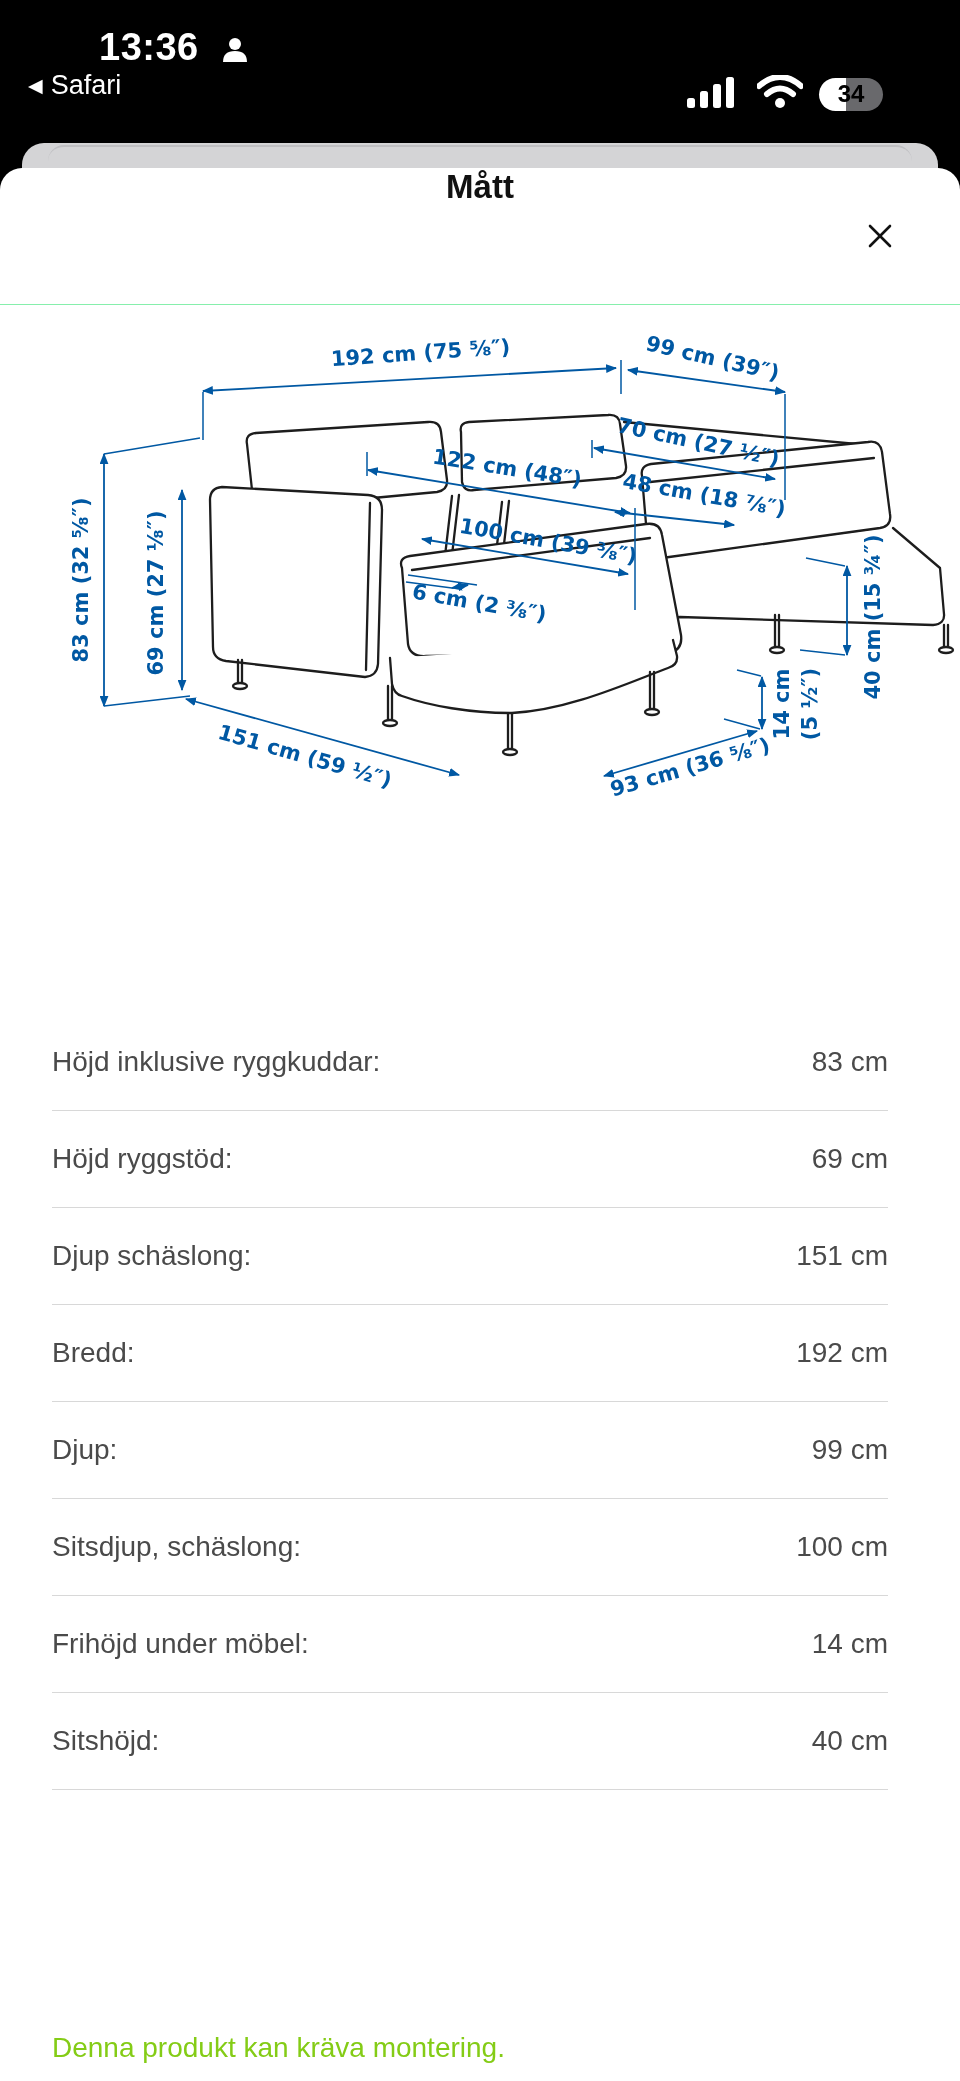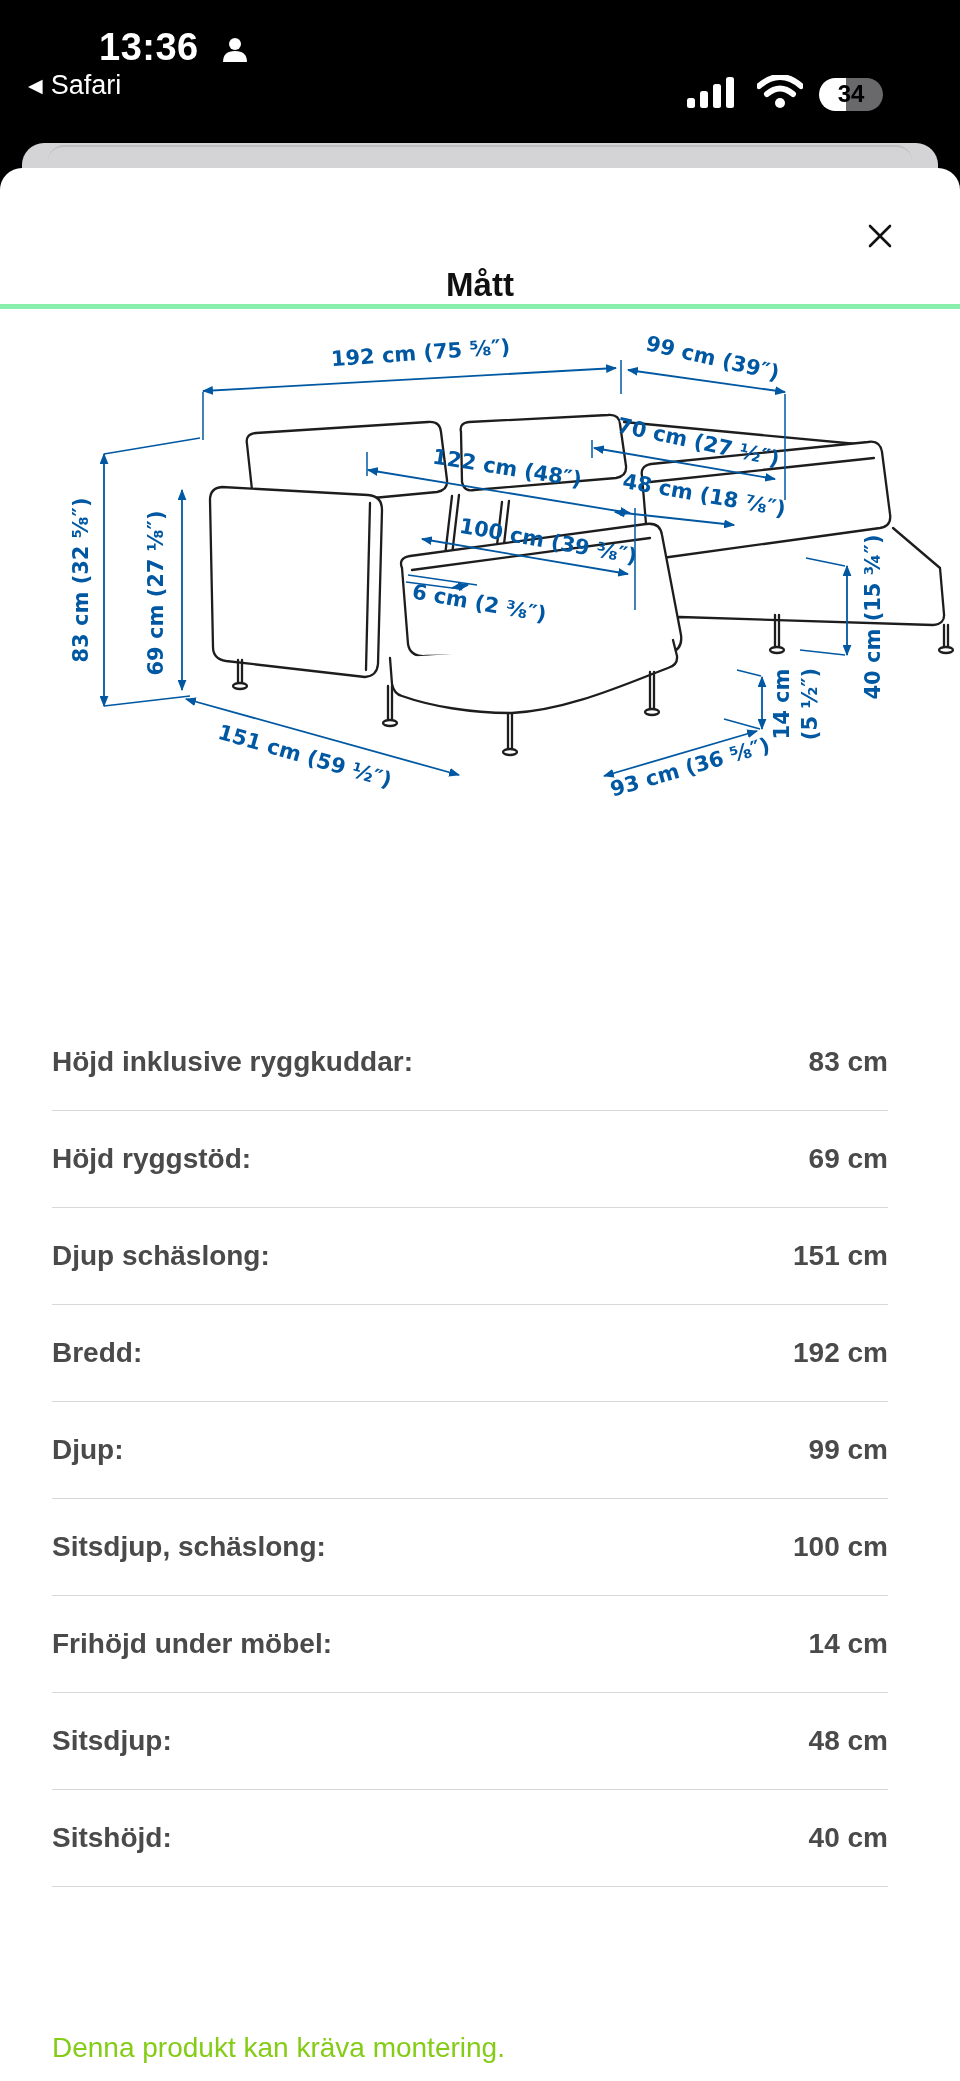--- a/index.html
+++ b/index.html
@@ -18,31 +18,31 @@
   .batt{position:relative;width:64px;height:33px;border-radius:17px;
         background:linear-gradient(90deg,#ffffff 0 42%,#69696c 42% 100%);
         display:flex;align-items:center;justify-content:center;}
   .batt span{font-size:24px;font-weight:700;color:#000;}
   .batt-nub{width:5px;height:13px;background:#3c3c3e;border-radius:0 4px 4px 0;margin-left:-12px;}
   
   .back-card{position:absolute;top:143px;left:22px;right:22px;height:70px;background:#d4d4d6;border-radius:22px 22px 0 0;}
   .back-card-inner{margin:2px 26px 0 26px;height:18px;border-top:2px solid #bfbfc2;border-radius:16px 16px 0 0;}
   .sheet{position:absolute;top:168px;left:0;right:0;bottom:0;background:#fff;border-radius:22px 22px 0 0;}
   
-  .modal-header{position:absolute;top:168px;left:0;right:0;height:136px;border-bottom:5px solid #86efac;
-    display:flex;align-items:flex-end;justify-content:center;}
+  .modal-header{position:absolute;top:168px;left:0;right:0;height:136px;border-bottom:1px solid #86efac;
+    display:flex;align-items:flex-start;justify-content:center;}
   .modal-title{font-size:33px;font-weight:700;color:#111;}
   .close-btn{position:absolute;right:58px;top:46px;width:44px;height:44px;display:flex;align-items:center;justify-content:center;
     background:none;border:none;cursor:pointer;padding:0;}
   
   .diagram{position:absolute;top:318px;left:0;width:960px;height:512px;}
   .dim-text{font-family:"DejaVu Sans","Liberation Sans",sans-serif;font-size:21px;font-weight:700;}
   
   .mtable{position:absolute;top:1014px;left:52px;right:72px;}
-  .mrow{height:96px;display:flex;align-items:center;justify-content:space-between;border-bottom:1px solid #d8d8d8;font-weight:bold;}
+  .mrow{height:96px;display:flex;align-items:center;justify-content:space-between;border-bottom:1px solid #d8d8d8;}
   .mrow .lbl,.mrow .val{font-size:28px;color:#4a4a4a;}
   .note{position:absolute;top:2032px;left:52px;right:72px;font-size:28px;color:#84cc16;}
 </style>
 </head>
 <body>
 
 <div class="statusbar">
   <div class="time">13:36</div>
   <div class="person-ic">
     <svg width="30" height="30" viewBox="0 0 30 30">
@@ -218,22 +218,18 @@
   </div>
   <div class="mrow">
     <span class="lbl">Sitsdjup, schäslong:</span>
     <span class="val">100 cm</span>
   </div>
   <div class="mrow">
     <span class="lbl">Frihöjd under möbel:</span>
     <span class="val">14 cm</span>
   </div>
   <div class="mrow">
-    <span class="lbl">Sitsdjup:</span>
-    <span class="val">48 cm</span>
-  </div>
-  <div class="mrow">
     <span class="lbl">Sitshöjd:</span>
     <span class="val">40 cm</span>
   </div>
 </div>
 
 <div class="note">Denna produkt kan kräva montering.</div>
 
 </body></html>

